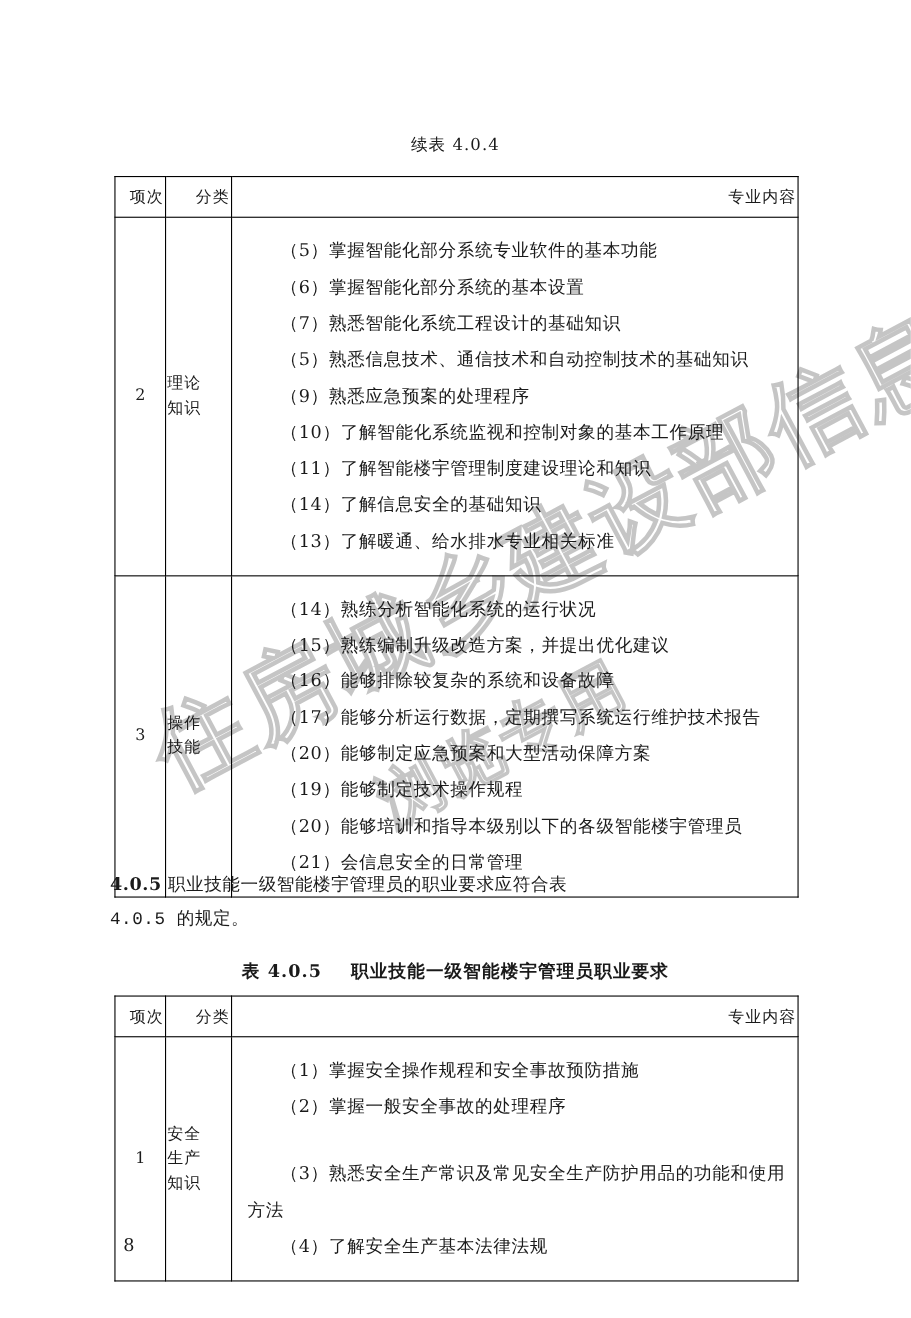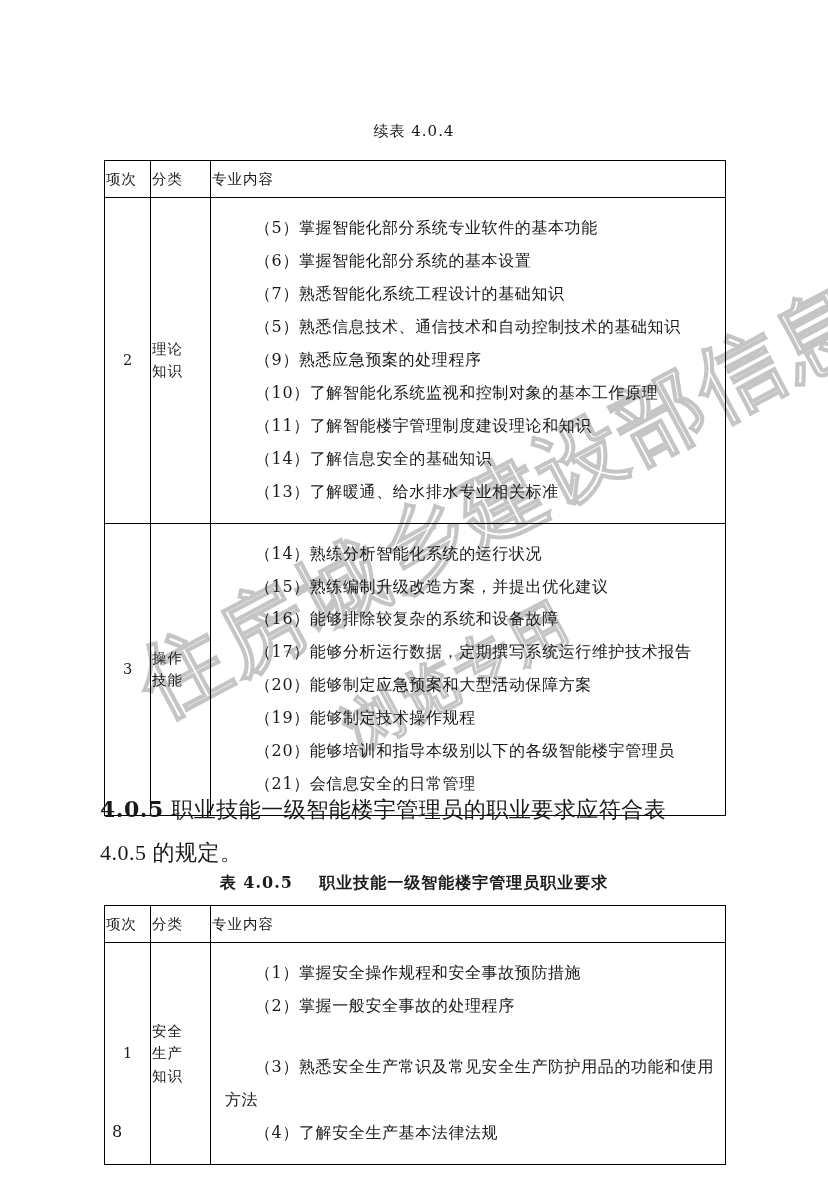--- a/index.html
+++ b/index.html
@@ -80,21 +80,21 @@
     font-weight: normal;
     background: transparent;
   }
   .t1 {
     position: absolute;
     left: 104px;
     top: 160px;
     width: 622px;
   }
   .hdr td {
-    text-align: left;
+    text-align: right;
     font-size: 14.5px;
     height: 34px;
     letter-spacing: 1px;
   }
   .col-no { width: 46px; }
   .col-cat { width: 60px; }
   .cell-no {
     text-align: center;
     font-size: 14.5px;
     font-family: "DejaVu Serif", serif;
@@ -117,31 +117,31 @@
   .item.wrap {
     text-indent: 30px;
     margin-top: 28px;
   }
 
   .para {
     position: absolute;
     left: 100px;
     top: 788px;
     width: 640px;
-    font-size: 22px;
+    font-size: 16px;
     line-height: 1.95;
     letter-spacing: 0.5px;
   }
   .para .secnum {
     font-weight: bold;
     font-family: "DejaVu Serif", serif;
     letter-spacing: 0.5px;
   }
   .para .n {
-    font-family: Liberation Serif, serif;
+    font-family: Liberation Mono, monospace;
   }
 
   .tab-caption {
     position: absolute;
     left: 0;
     top: 873px;
     width: 828px;
     text-align: center;
     font-size: 16px;
     font-weight: bold;

